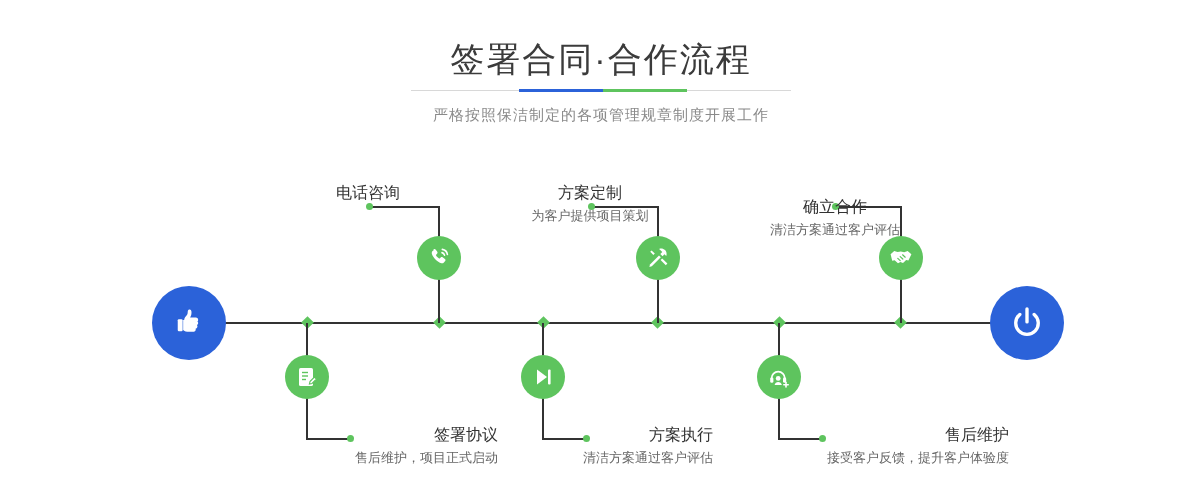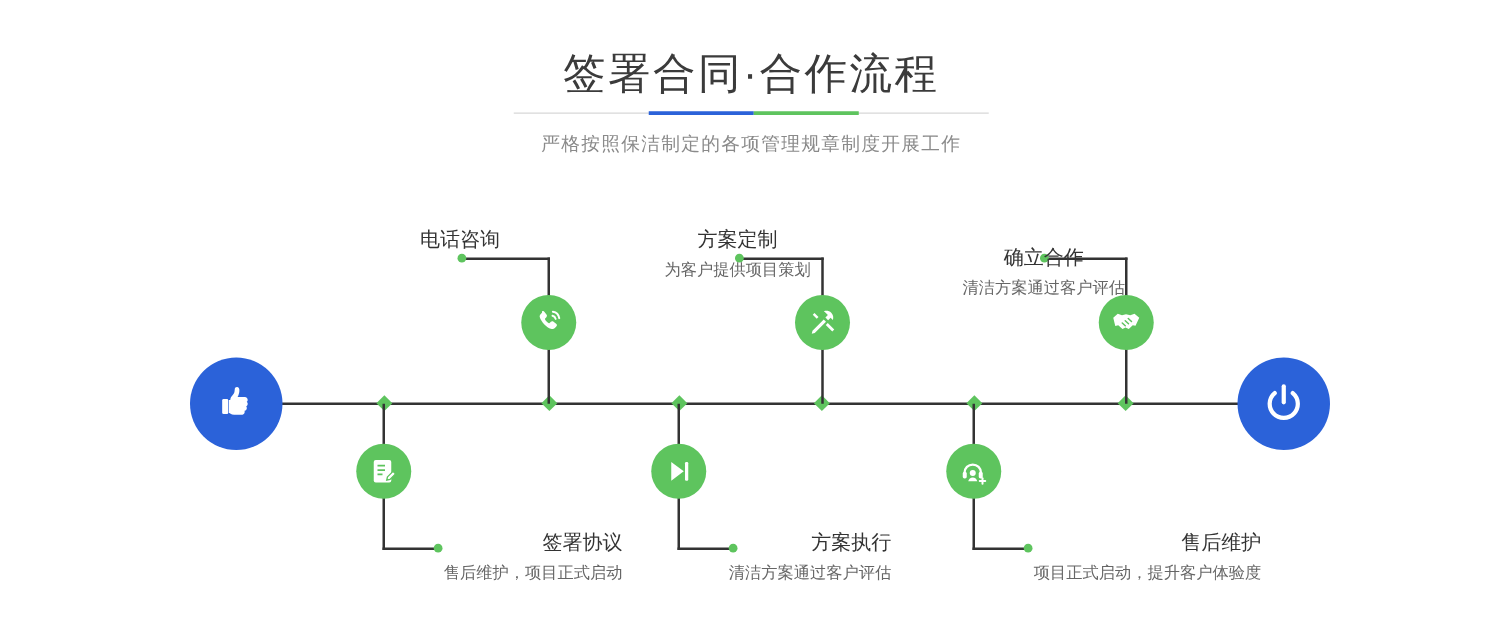--- a/index.html
+++ b/index.html
@@ -303,16 +303,16 @@
         <rect x="16" y="12.4" width="3.2" height="5.4" rx="1.4" fill="#ffffff"></rect>
         <circle cx="11.2" cy="13.4" r="2.4" fill="#ffffff"></circle>
         <path d="M7.6 20c.4-1.9 1.8-3 3.6-3s3.2 1.1 3.6 3z" fill="#ffffff"></path>
         <line x1="19" y1="17.6" x2="19" y2="22" stroke="#ffffff" stroke-width="1.6" stroke-linecap="round"></line>
         <line x1="16.8" y1="19.8" x2="21.2" y2="19.8" stroke="#ffffff" stroke-width="1.6" stroke-linecap="round"></line>
       </svg>
     </span>
   </div>
   <div class="node-label bottom" style="left:827px; top:264px;">
     <div class="node-title">售后维护</div>
-    <div class="node-desc">项目正式启动，提升客户体验度</div>
+    <div class="node-desc">接受客户反馈，提升客户体验度</div>
   </div>
 
 </div>
 
 </body></html>

